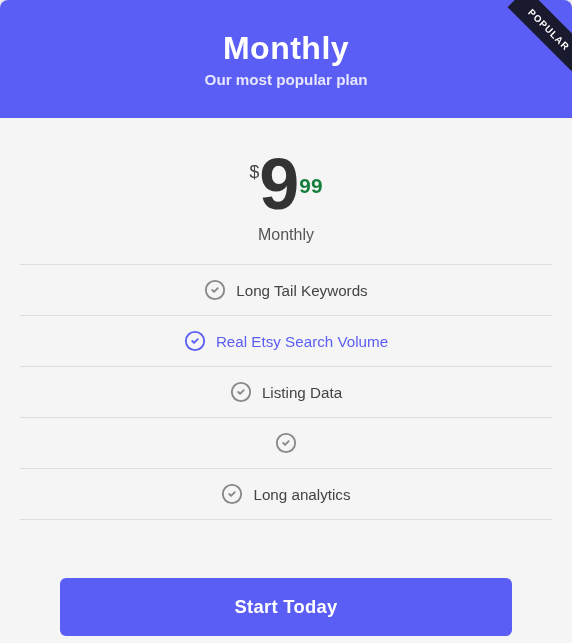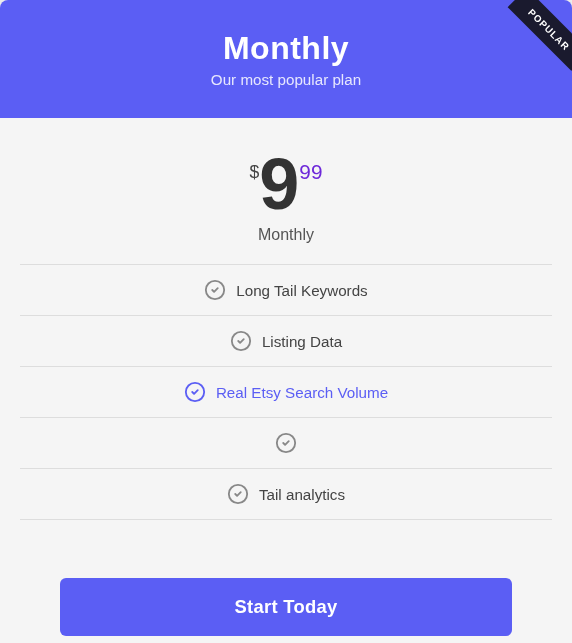--- a/index.html
+++ b/index.html
@@ -39,20 +39,21 @@
       color: #fff;
       font-size: 2rem;
       font-weight: 700;
       letter-spacing: 0.5px;
     }
 
     .card-header-subtitle {
       color: rgba(255,255,255,0.85);
       font-size: 0.95rem;
       margin-top: 4px;
+      font-weight: bold;
     }
 
     .popular-badge {
       position: absolute;
       top: 0;
       right: 0;
       width: 80px;
       height: 80px;
       overflow: hidden;
     }
@@ -95,23 +96,23 @@
 
     .price-main {
       font-size: 4.5rem;
       font-weight: 800;
       color: #333;
       line-height: 1;
     }
 
     .price-cents {
       font-size: 1.3rem;
-      color: #6d28d9;
-      margin-top: 12px;
-      font-weight: 400;
+      color: #15803d;
+      margin-top: 26px;
+      font-weight: 700;
     }
 
     .price-period {
       color: #555;
       font-size: 1rem;
       margin-bottom: 20px;
     }
 
     .features-list {
       list-style: none;
@@ -190,46 +191,46 @@
     <div class="price-period">Monthly</div>
 
     <ul class="features-list">
     <li class="feature-item">
           <svg class="check-icon" viewBox="0 0 24 24" fill="none" stroke="#888" stroke-width="2" stroke-linecap="round" stroke-linejoin="round">
             <circle cx="12" cy="12" r="10"></circle>
             <path d="M9 12l2 2 4-4"></path>
           </svg>
           <span class="feature-text">Long Tail Keywords</span>
         </li>
-        <li class="feature-item">
-          <svg class="check-icon" viewBox="0 0 24 24" fill="none" stroke="#888" stroke-width="2" stroke-linecap="round" stroke-linejoin="round">
-            <circle cx="12" cy="12" r="10"></circle>
-            <path d="M9 12l2 2 4-4"></path>
-          </svg>
-          <span class="feature-text">Listing Data</span>
-        </li>
         <li class="feature-item highlighted">
           <svg class="check-icon" viewBox="0 0 24 24" fill="none" stroke="#5b5ef4" stroke-width="2" stroke-linecap="round" stroke-linejoin="round">
             <circle cx="12" cy="12" r="10"></circle>
             <path d="M9 12l2 2 4-4"></path>
           </svg>
           <span class="feature-text">Real Etsy Search Volume</span>
         </li>
         <li class="feature-item">
           <svg class="check-icon" viewBox="0 0 24 24" fill="none" stroke="#888" stroke-width="2" stroke-linecap="round" stroke-linejoin="round">
             <circle cx="12" cy="12" r="10"></circle>
             <path d="M9 12l2 2 4-4"></path>
           </svg>
+          <span class="feature-text">Listing Data</span>
         </li>
         <li class="feature-item">
           <svg class="check-icon" viewBox="0 0 24 24" fill="none" stroke="#888" stroke-width="2" stroke-linecap="round" stroke-linejoin="round">
             <circle cx="12" cy="12" r="10"></circle>
             <path d="M9 12l2 2 4-4"></path>
           </svg>
-          <span class="feature-text">Tail analytics</span>
+        </li>
+        <li class="feature-item">
+          <svg class="check-icon" viewBox="0 0 24 24" fill="none" stroke="#888" stroke-width="2" stroke-linecap="round" stroke-linejoin="round">
+            <circle cx="12" cy="12" r="10"></circle>
+            <path d="M9 12l2 2 4-4"></path>
+          </svg>
+          <span class="feature-text">Long analytics</span>
         </li>
       </ul>
 
   </div>
 
   <div class="cta-container">
     <button class="cta-button">Start Today</button>
   </div>
 
 </div>

